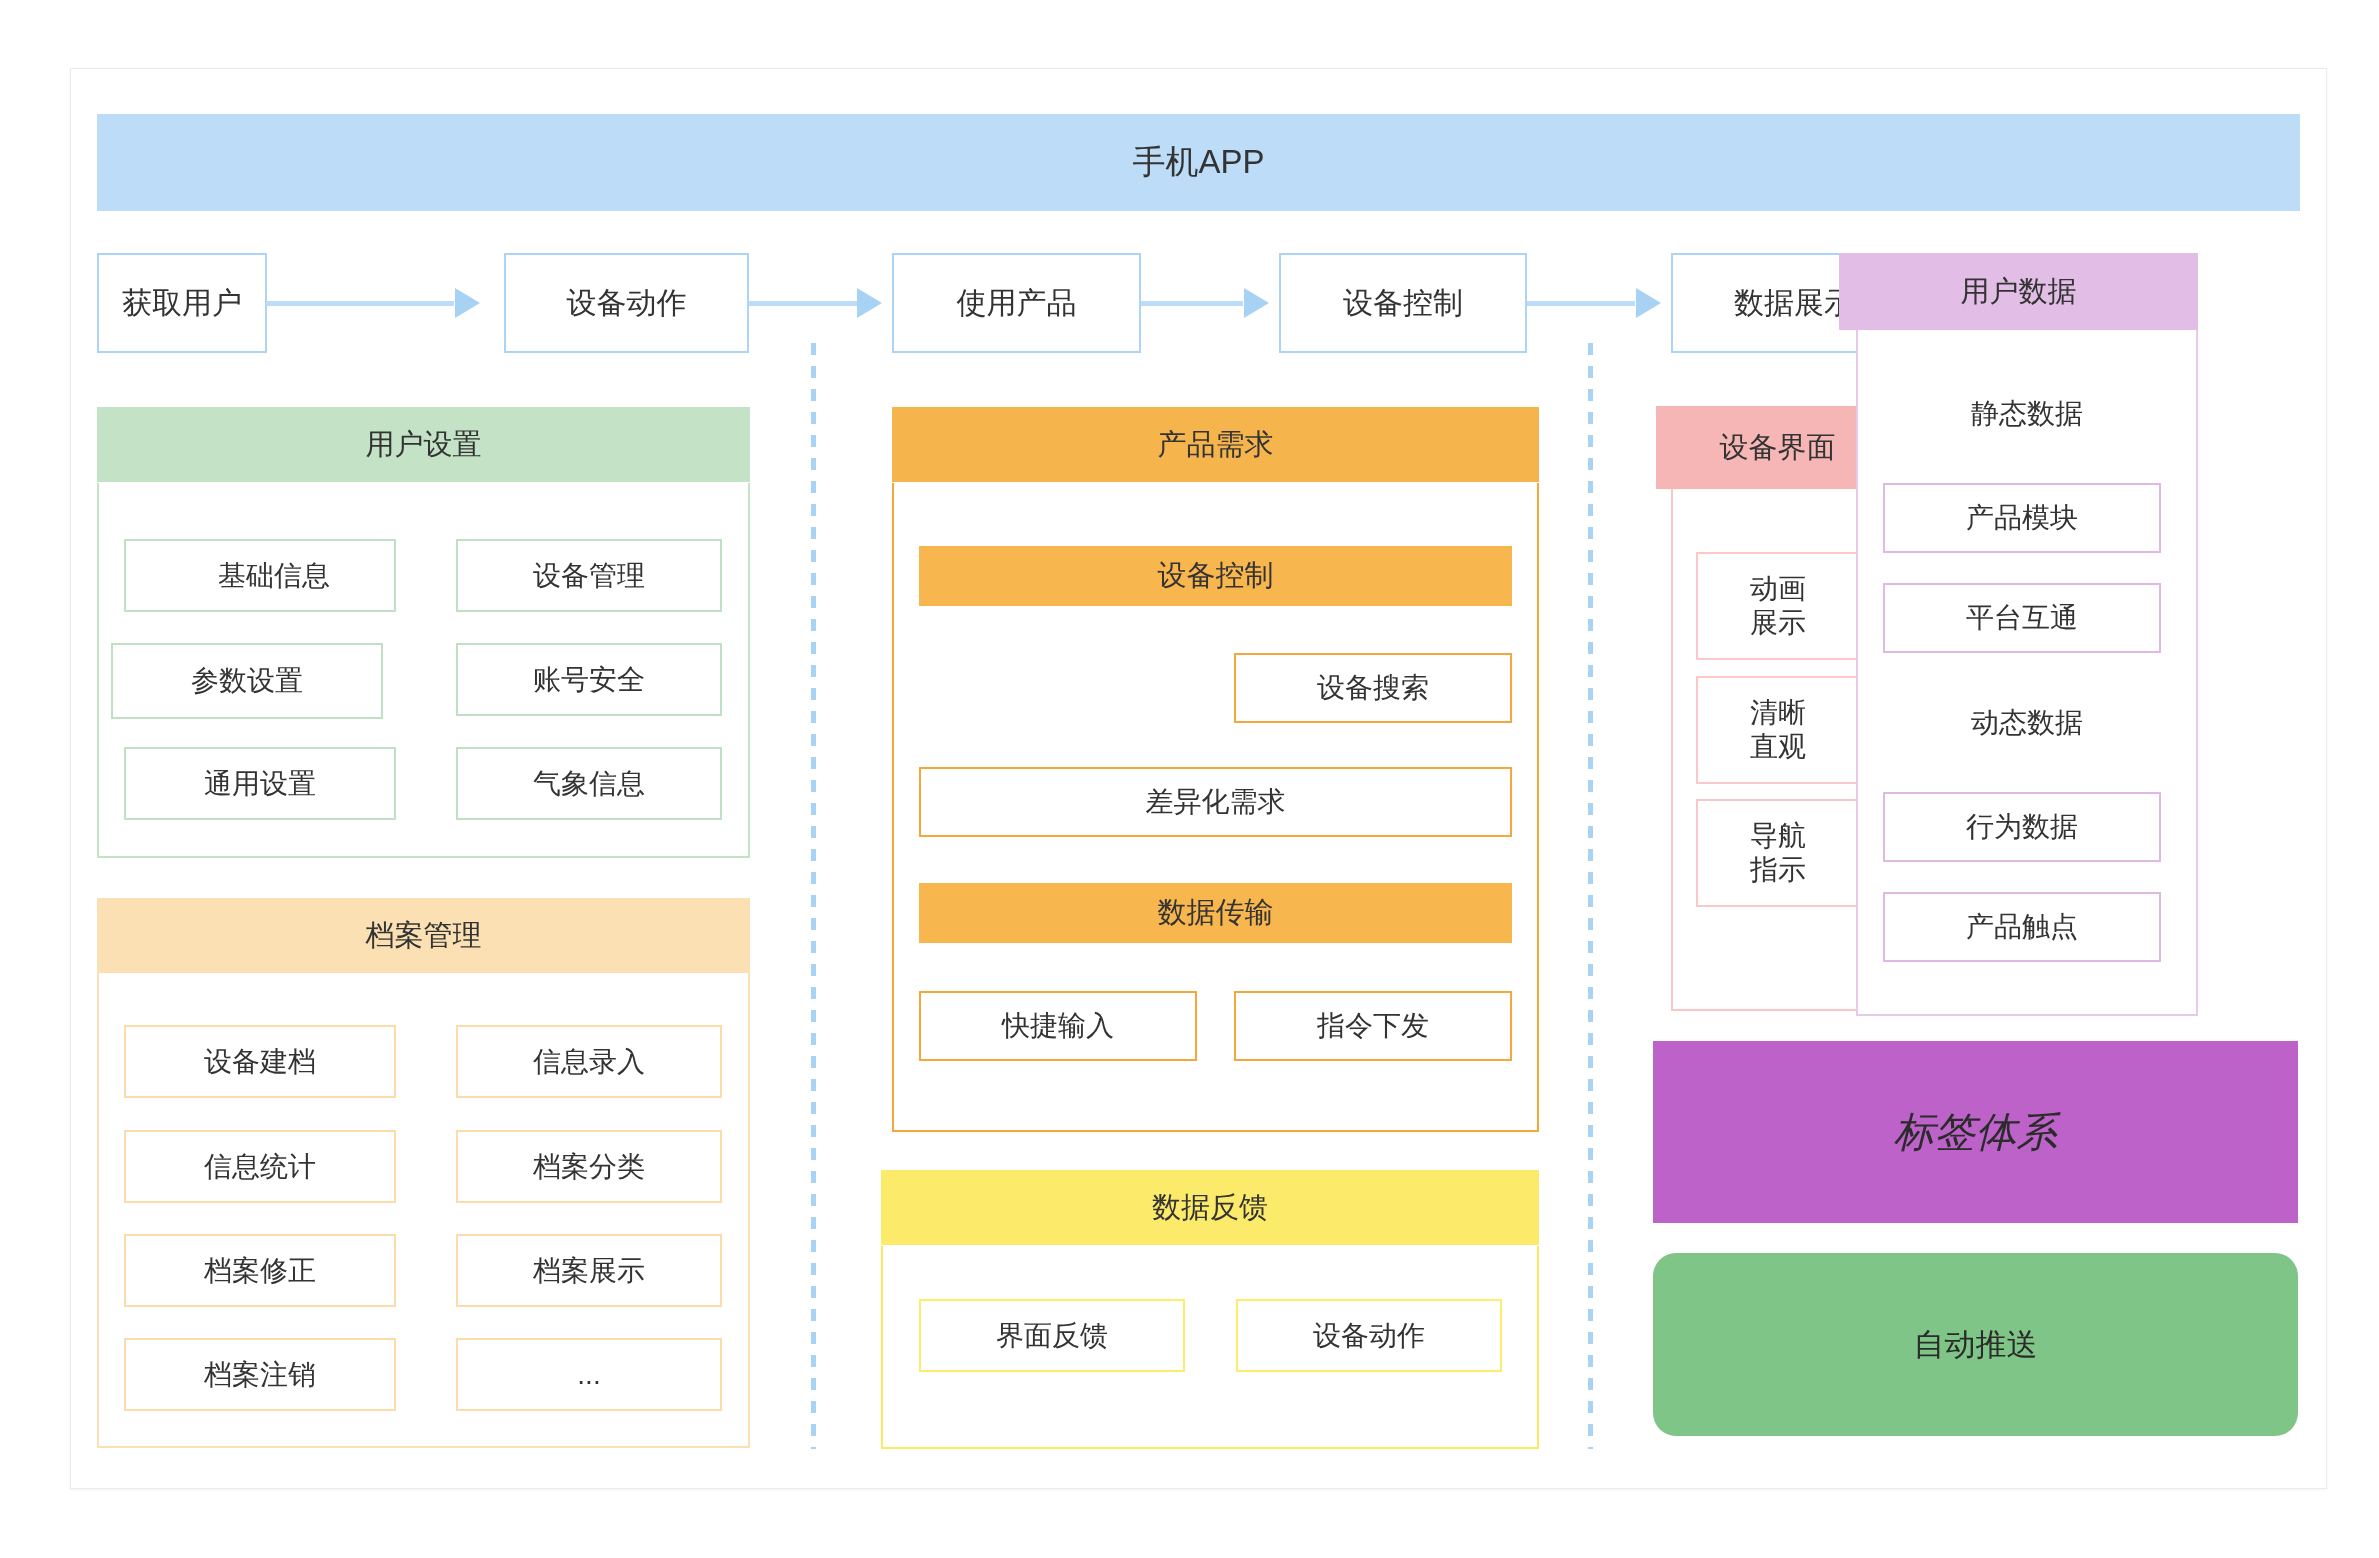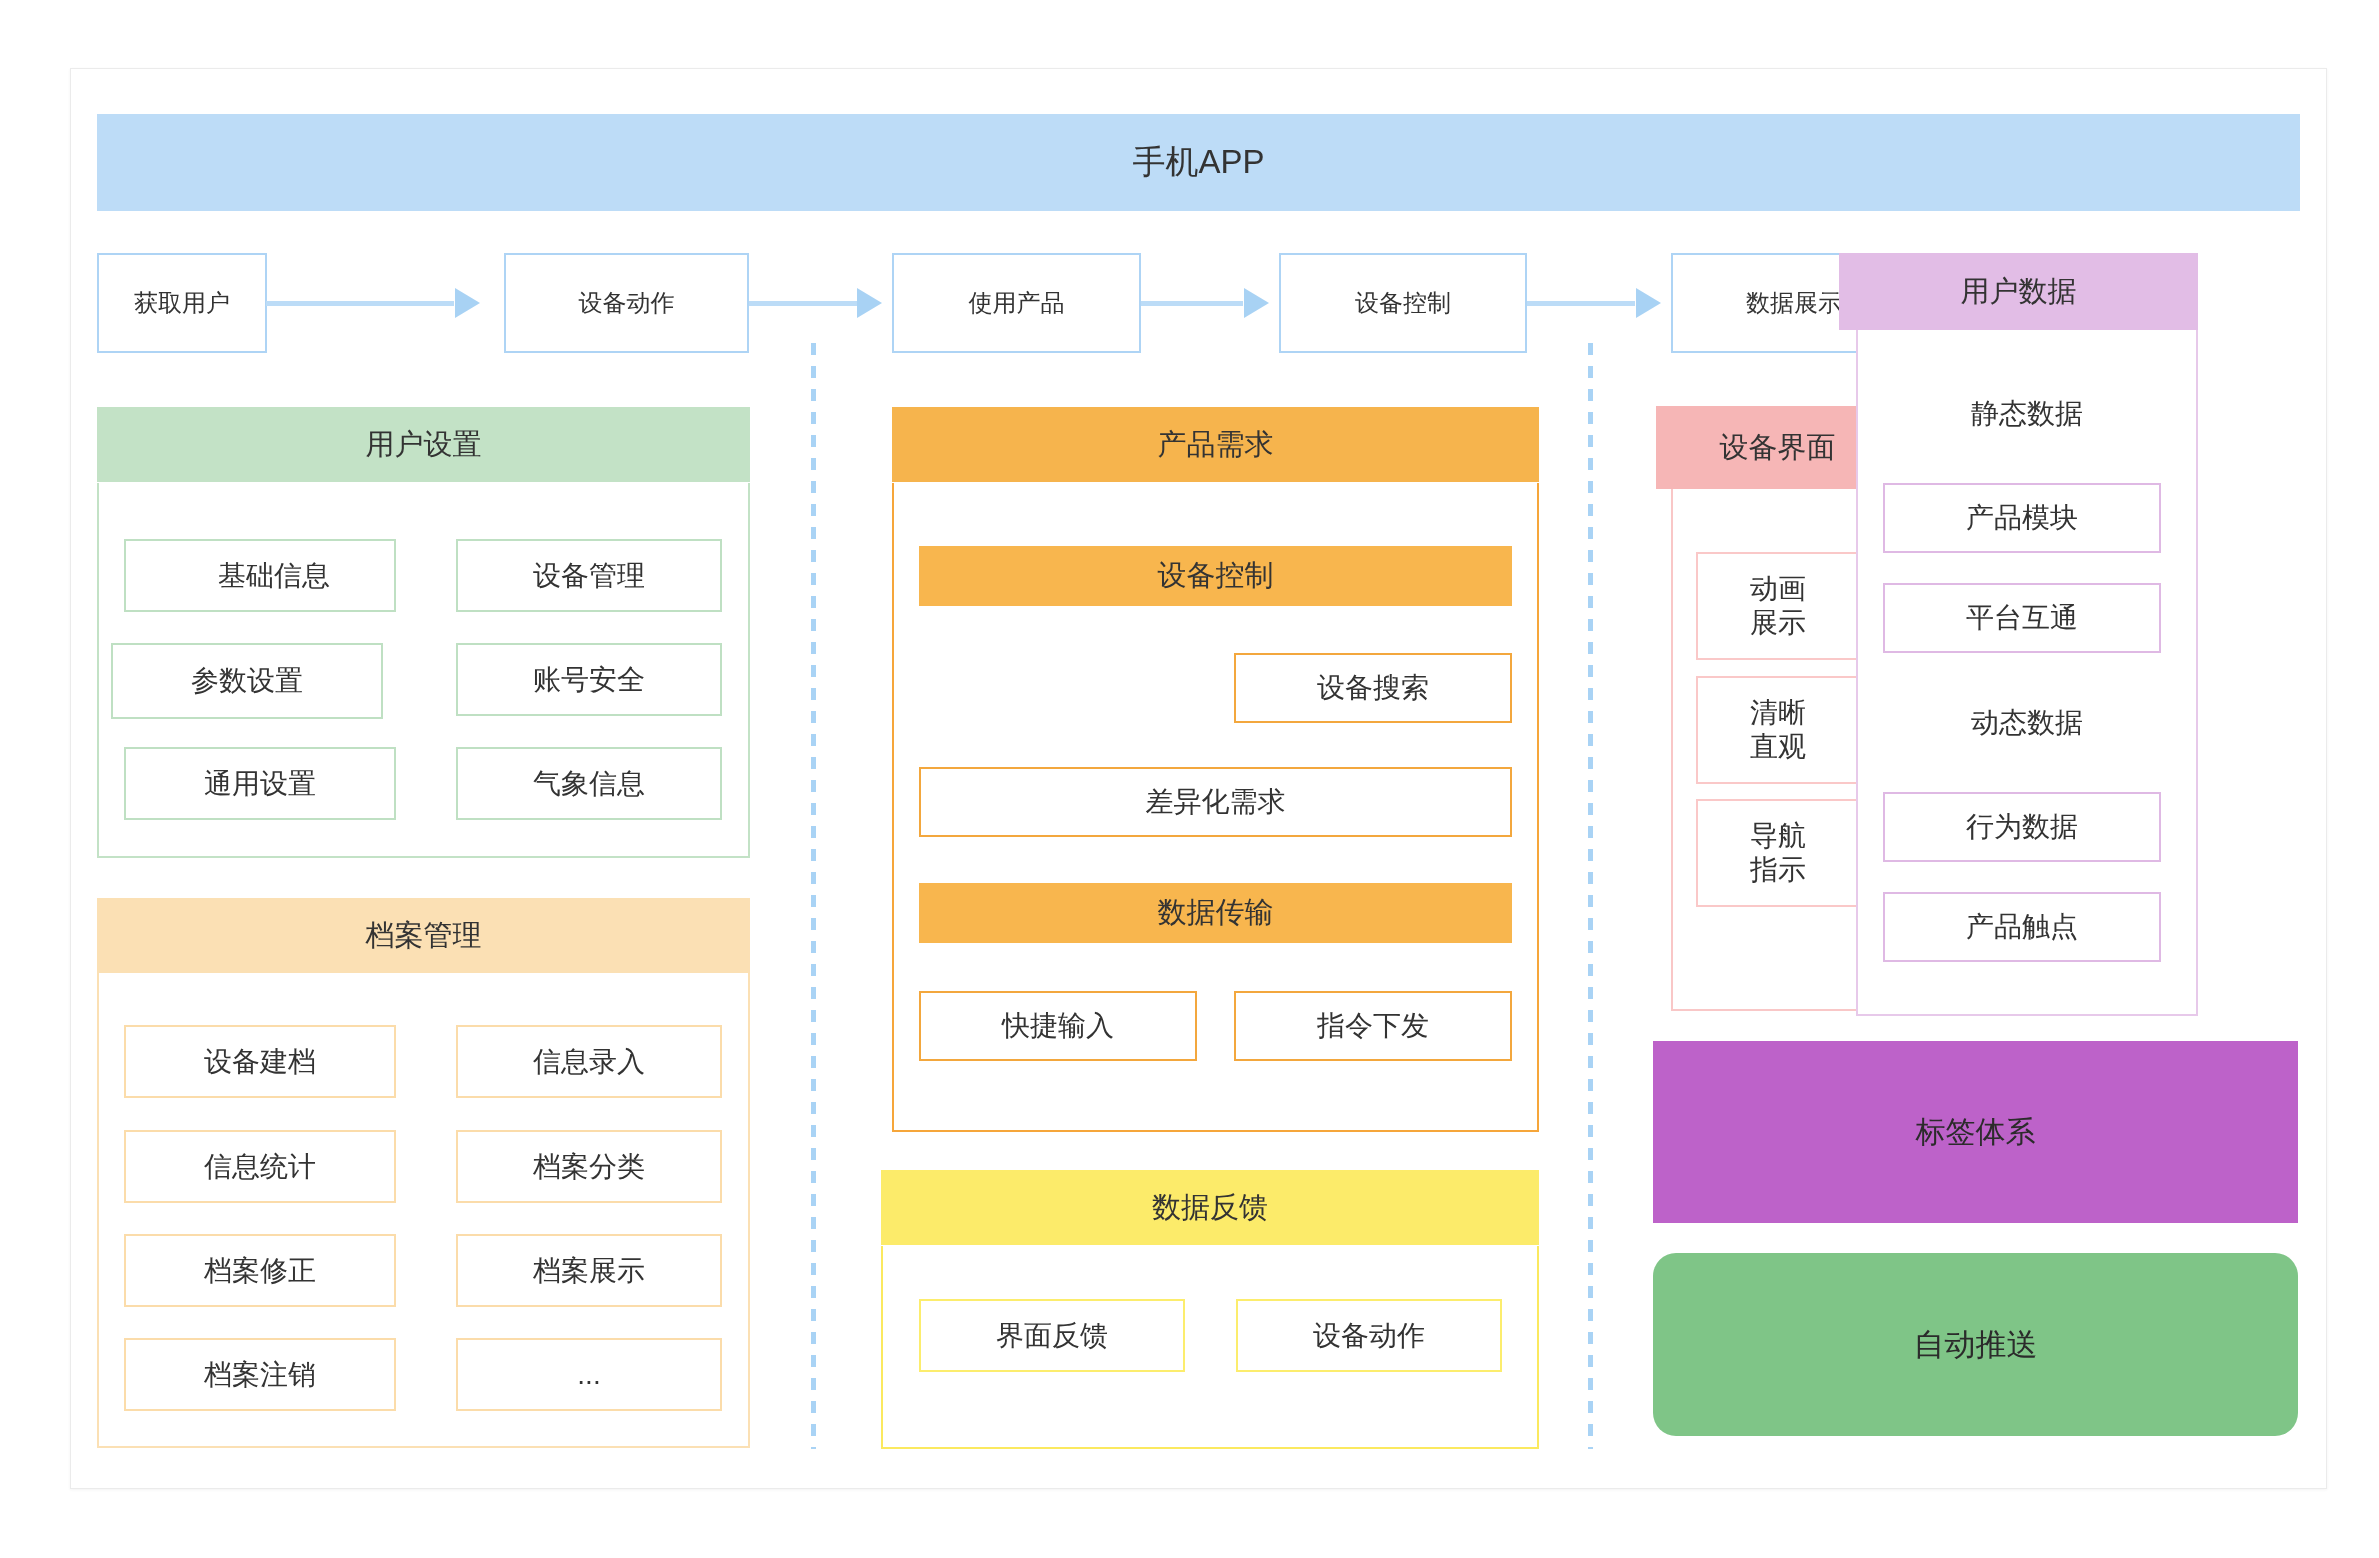--- a/index.html
+++ b/index.html
@@ -25,21 +25,21 @@
 
   
   .app-header{
     left:97px;top:114px;width:2203px;height:97px;
     background:#bddcf7;color:#333;font-size:33px;
   }
 
   
   .flow-box{
     height:100px;background:#fff;border:2.9px solid #aed4f5;
-    font-size:24px;color:#333;
+    font-size:30px;color:#333;
   }
   .flow-line{height:4.8px;background:#bcdcf7;}
   .flow-arrow{
     width:0;height:0;border-top:15.4px solid transparent;border-bottom:15.4px solid transparent;
     border-left:25px solid #a8d2f4;
   }
 
   
   .divider{
     width:4.8px;
@@ -78,21 +78,21 @@
   .g-pink-body{border-color:#f9c7c7;border-top:none;}
   .chip-pink{border:2.9px solid #fac8c8;background:#fff;}
 
   
   .g-purple-head{background:#e2bde6;}
   .g-purple-body{border-color:#e7c9ea;border-top:none;}
   .chip-purple{border:2.9px solid #dfb9e4;background:#fff;}
   .chip-purple-fill{background:#e6c4ea;border:none;}
 
   
-  .blk-purple{background:#bd62c9;font-size:30px;color:#2b2b2b;}
+  .blk-purple{background:#bd62c9;font-size:41px;color:#2b2b2b;font-style:italic;}
   .blk-green{background:#7fc587;font-size:31px;color:#2b2b2b;}
 
   .chip{font-size:28px;color:#333;background:#fff;}
   .chip.two-line{line-height:1.22;}
   .bar{font-size:29px;color:#333;}
 </style>
 </head>
 <body>
 
 <div id="canvas">

